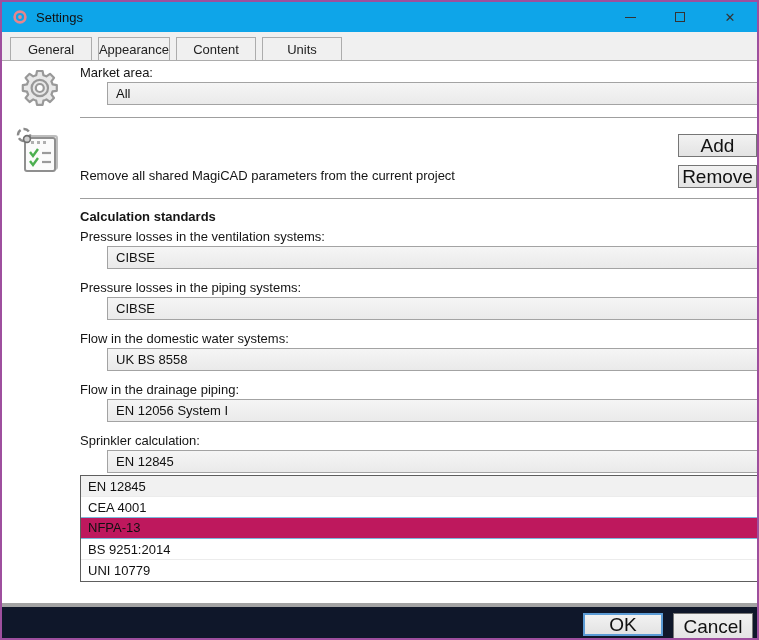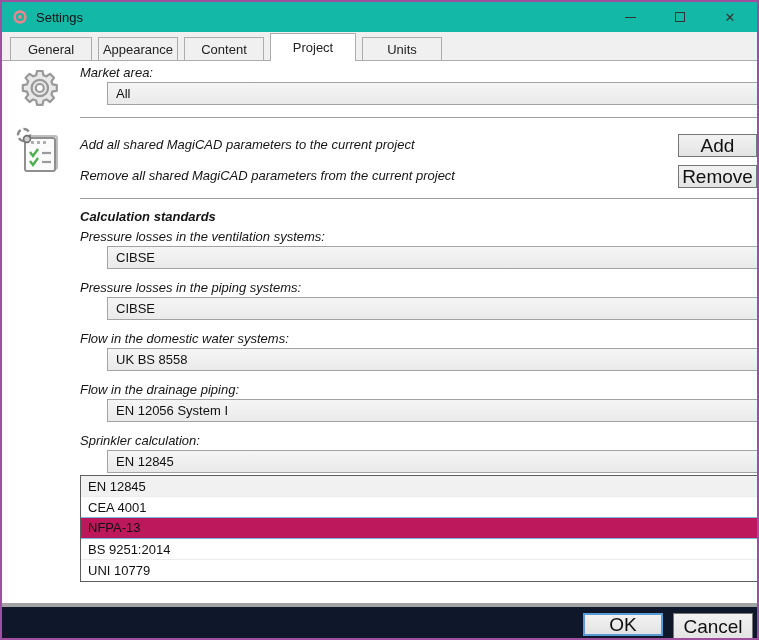--- a/index.html
+++ b/index.html
@@ -10,21 +10,21 @@
     position: relative;
     width: 759px; height: 640px;
     background: #fff;
     border: 2px solid #9e4f9e;
     overflow: hidden;
   }
 
   
   .titlebar {
     position: absolute; top:0; left:0; right:0; height:30px;
-    background:#14b8a6; display:flex; align-items:center;
+    background:#0ea5e9; display:flex; align-items:center;
   }
   .app-icon { width:16px; height:16px; margin-left:10px; }
   .title-text { margin-left:8px; font-size:13px; color:#111; }
   .win-controls { position:absolute; right:2px; top:0; height:30px; display:flex; }
   .win-btn { width:50px; height:30px; display:flex; align-items:center; justify-content:center; cursor:default; }
   .glyph-min { width:11px; height:1px; background:#333; display:block; }
   .glyph-max { width:10px; height:10px; border:1px solid #333; display:block; }
   .glyph-close { font-size:13px; color:#333; line-height:1; }
 
   
@@ -42,21 +42,21 @@
     margin-right:6px; position:relative; cursor:default;
   }
   .tab.active {
     height:28px; background:#fff; z-index:3; margin-bottom:-1px;
   }
 
   
   .content { position:absolute; top:59px; left:0; right:0; bottom:35px; background:#fff; }
 
   .side-icon { position:absolute; }
-  .label { position:absolute; font-size:13px; color:#151515; white-space:nowrap;font-style:italic; }
+  .label { position:absolute; font-size:13px; color:#151515; white-space:nowrap; }
   .heading { font-weight:bold; }
 
   .combo {
     position:absolute; left:78px; width:677px; height:23px;
     background:linear-gradient(#f5f5f5,#eaeaea);
     border:1px solid #a3a3a3;
     display:flex; align-items:center;
     font-size:13px; color:#111; padding-left:8px; cursor:default;margin-left:27px;
   }
   .chev {
@@ -121,28 +121,25 @@
       <div class="win-btn">
         <span class="glyph-close">✕</span>
       </div>
     </div>
   </div>
 
   <div class="tabstrip">
     <div class="tab" style="width:82px">
         <span>General</span>
       </div>
-    <div class="tab" style="width:80px">
+    <div class="tab" style="width:72px">
         <span>Appearance</span>
       </div>
     <div class="tab" style="width:80px">
         <span>Content</span>
-      </div>
-    <div class="tab active" style="width:86px">
-        <span>Project</span>
       </div>
     <div class="tab" style="width:80px">
         <span>Units</span>
       </div>
   </div>
 
   <div class="content">
 
     <svg class="side-icon" style="left:12px; top:3px; width:48px; height:48px" viewBox="0 0 24 24">
       <path d="M21.4 13.4v-2.8l-2.1-.4a7.4 7.4 0 0 0-.6-1.5L20 6.9 18 4.9l-1.8 1.3a7.4 7.4 0 0 0-1.5-.6l-.4-2.1h-2.8l-.4 2.1a7.4 7.4 0 0 0-1.5.6L7.8 4.9l-2 2 1.3 1.8a7.4 7.4 0 0 0-.6 1.5l-2.1.4v2.8l2.1.4c.14.53.35 1.03.6 1.5L5.8 17l2 2 1.8-1.3c.47.25.97.46 1.5.6l.4 2.1h2.8l.4-2.1a7.4 7.4 0 0 0 1.5-.6L18 19l2-2-1.3-1.8c.25-.47.46-.97.6-1.5l2.1-.3z" fill="#e8e8e8" stroke="#999" stroke-width="1.1" stroke-linejoin="round"></path>
@@ -165,21 +162,20 @@
     </svg>
 
     <div class="label" style="left:78px; top:4px">Market area:</div>
     <div class="combo" style="top:21px">
       <span>All</span>
       <span class="chev"></span>
     </div>
 
     <div class="sep" style="top:56px"></div>
 
-    <div class="label" style="left:78px; top:76px">Add all shared MagiCAD parameters to the current project</div>
     <div class="btn" style="left:676px; top:73px">
         <span>Add</span>
       </div>
 
     <div class="label" style="left:78px; top:107px">Remove all shared MagiCAD parameters from the current project</div>
     <div class="btn" style="left:676px; top:104px">
         <span>Remove</span>
       </div>
 
     <div class="sep" style="top:137px"></div>

